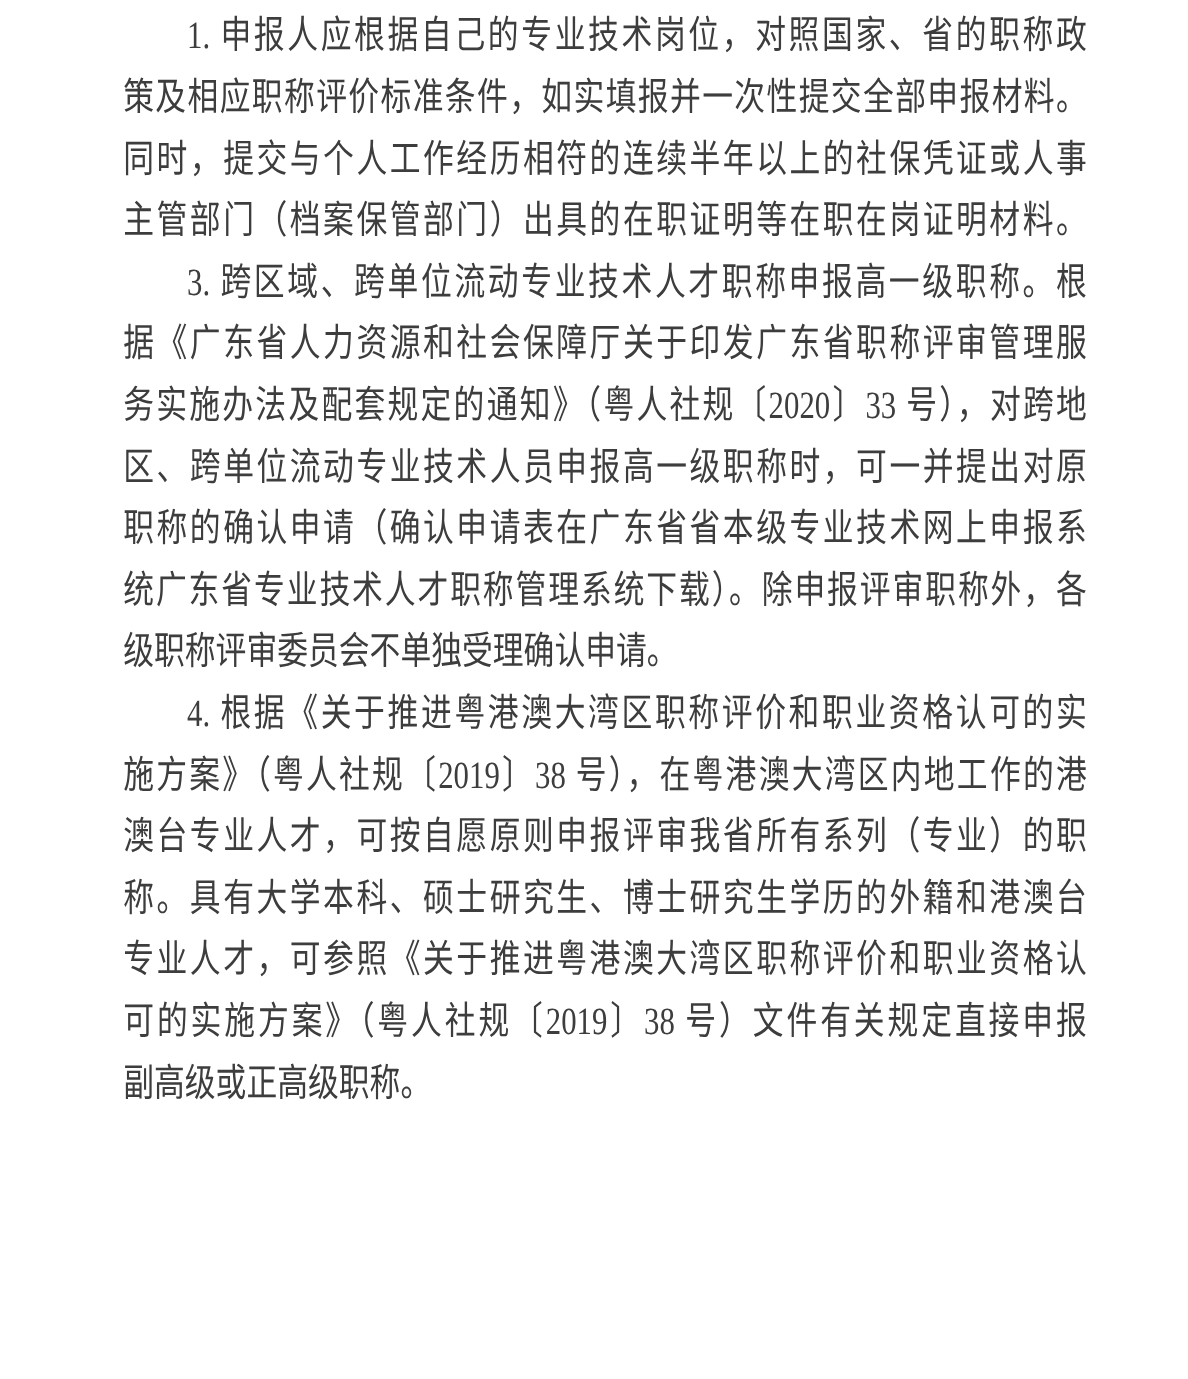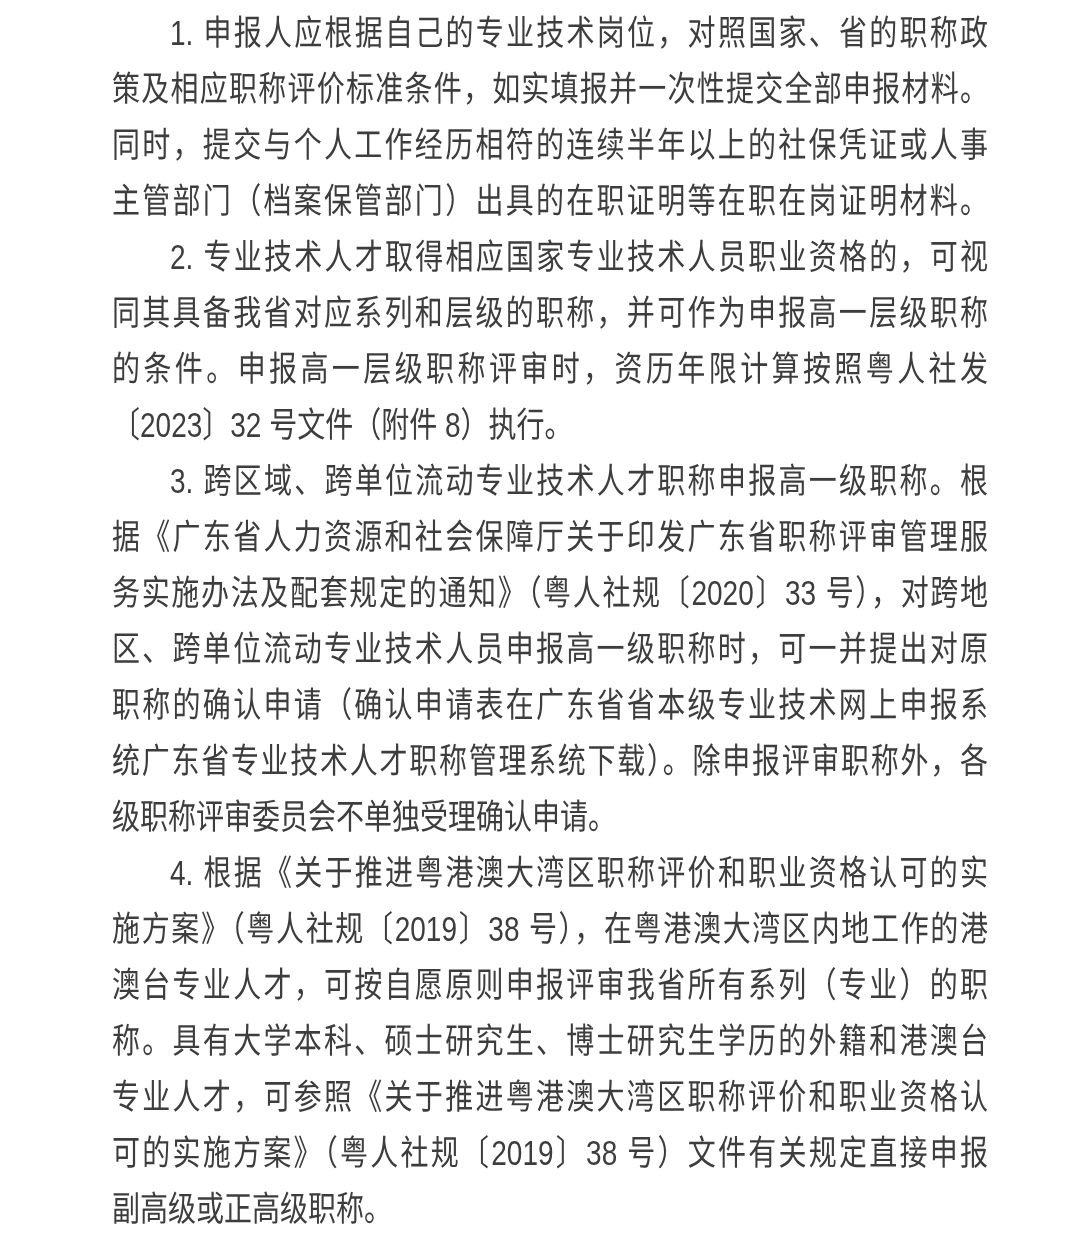--- a/index.html
+++ b/index.html
@@ -6,21 +6,21 @@
     margin: 0;
     padding: 0;
     background: #ffffff;
   }
   .page {
     position: relative;
     width: 1080px;
     height: 1254px;
     background: #ffffff;
     overflow: hidden;
-    font-family: Liberation Sans, sans-serif;
+    font-family: Liberation Serif, serif;
   }
   .text-column {
     position: absolute;
     top: 6px;
     left: 112px;
     width: 876px;
   }
   .paragraph {
     margin: 0;
     padding: 0;
@@ -51,26 +51,20 @@
 <div class="page">
   <div class="text-column">
 
     <div class="paragraph">
       <div class="line indent">1. 申报人应根据自己的专业技术岗位，对照国家、省的职称政</div>
       <div class="line">策及相应职称评价标准条件，如实填报并一次性提交全部申报材料。</div>
       <div class="line">同时，提交与个人工作经历相符的连续半年以上的社保凭证或人事</div>
       <div class="line">主管部门（档案保管部门）出具的在职证明等在职在岗证明材料。</div>
     </div>
 
-    <div class="paragraph">
-      <div class="line indent">2. 专业技术人才取得相应国家专业技术人员职业资格的，可视</div>
-      <div class="line">同其具备我省对应系列和层级的职称，并可作为申报高一层级职称</div>
-      <div class="line">的条件。申报高一层级职称评审时，资历年限计算按照粤人社发</div>
-      <div class="line end">〔2023〕32 号文件（附件 8）执行。</div>
-    </div>
 
     <div class="paragraph">
       <div class="line indent">3. 跨区域、跨单位流动专业技术人才职称申报高一级职称。根</div>
       <div class="line">据《广东省人力资源和社会保障厅关于印发广东省职称评审管理服</div>
       <div class="line">务实施办法及配套规定的通知》（粤人社规〔2020〕33 号），对跨地</div>
       <div class="line">区、跨单位流动专业技术人员申报高一级职称时，可一并提出对原</div>
       <div class="line">职称的确认申请（确认申请表在广东省省本级专业技术网上申报系</div>
       <div class="line">统广东省专业技术人才职称管理系统下载）。除申报评审职称外，各</div>
       <div class="line end">级职称评审委员会不单独受理确认申请。</div>
     </div>

